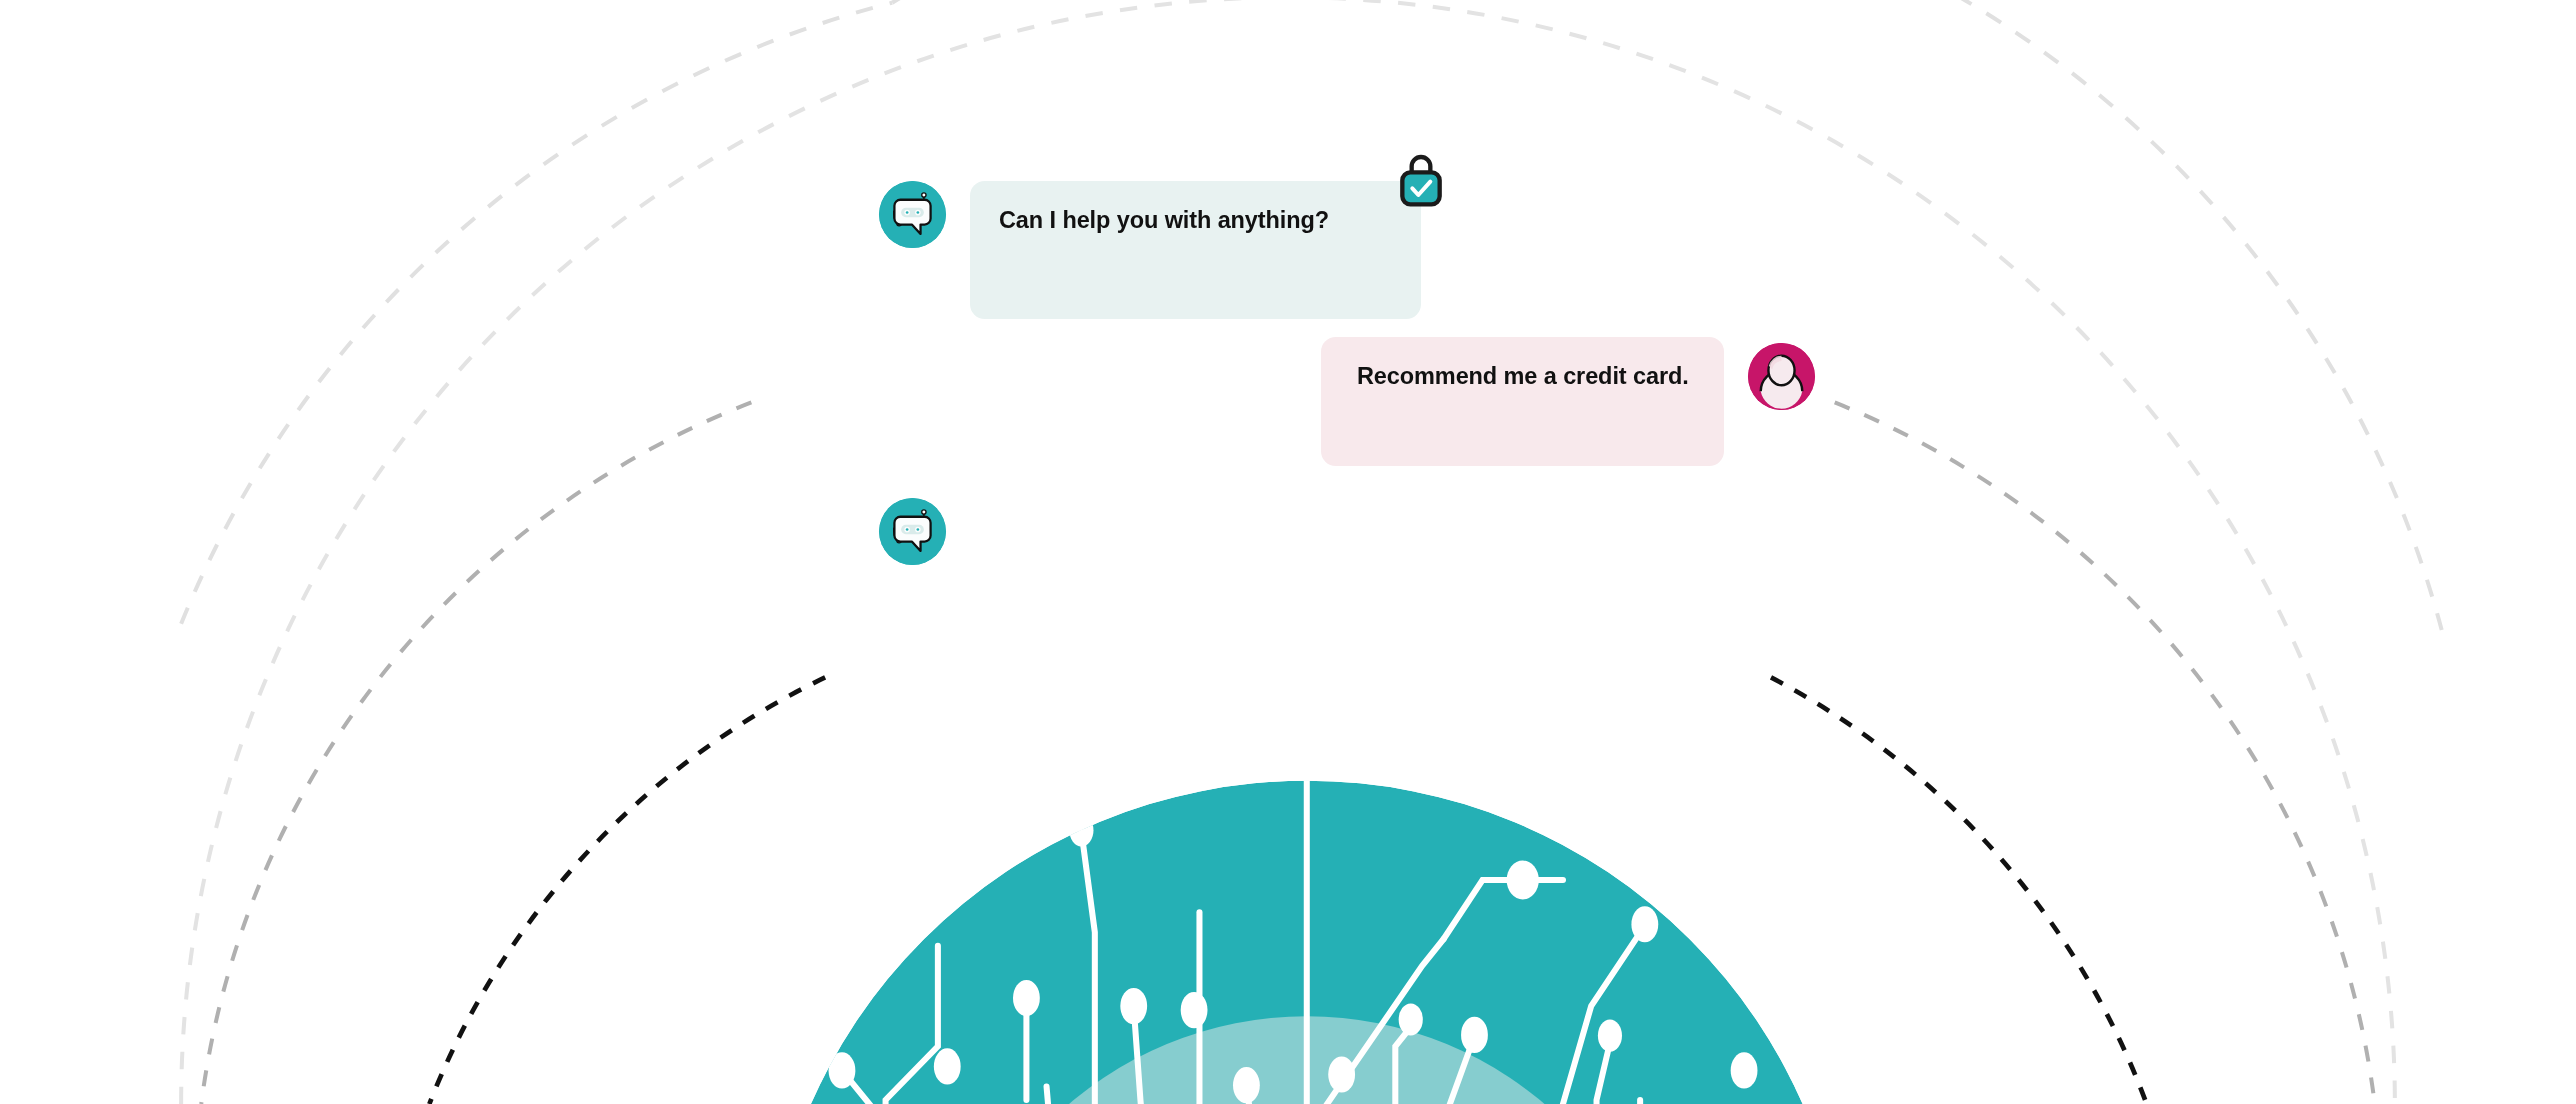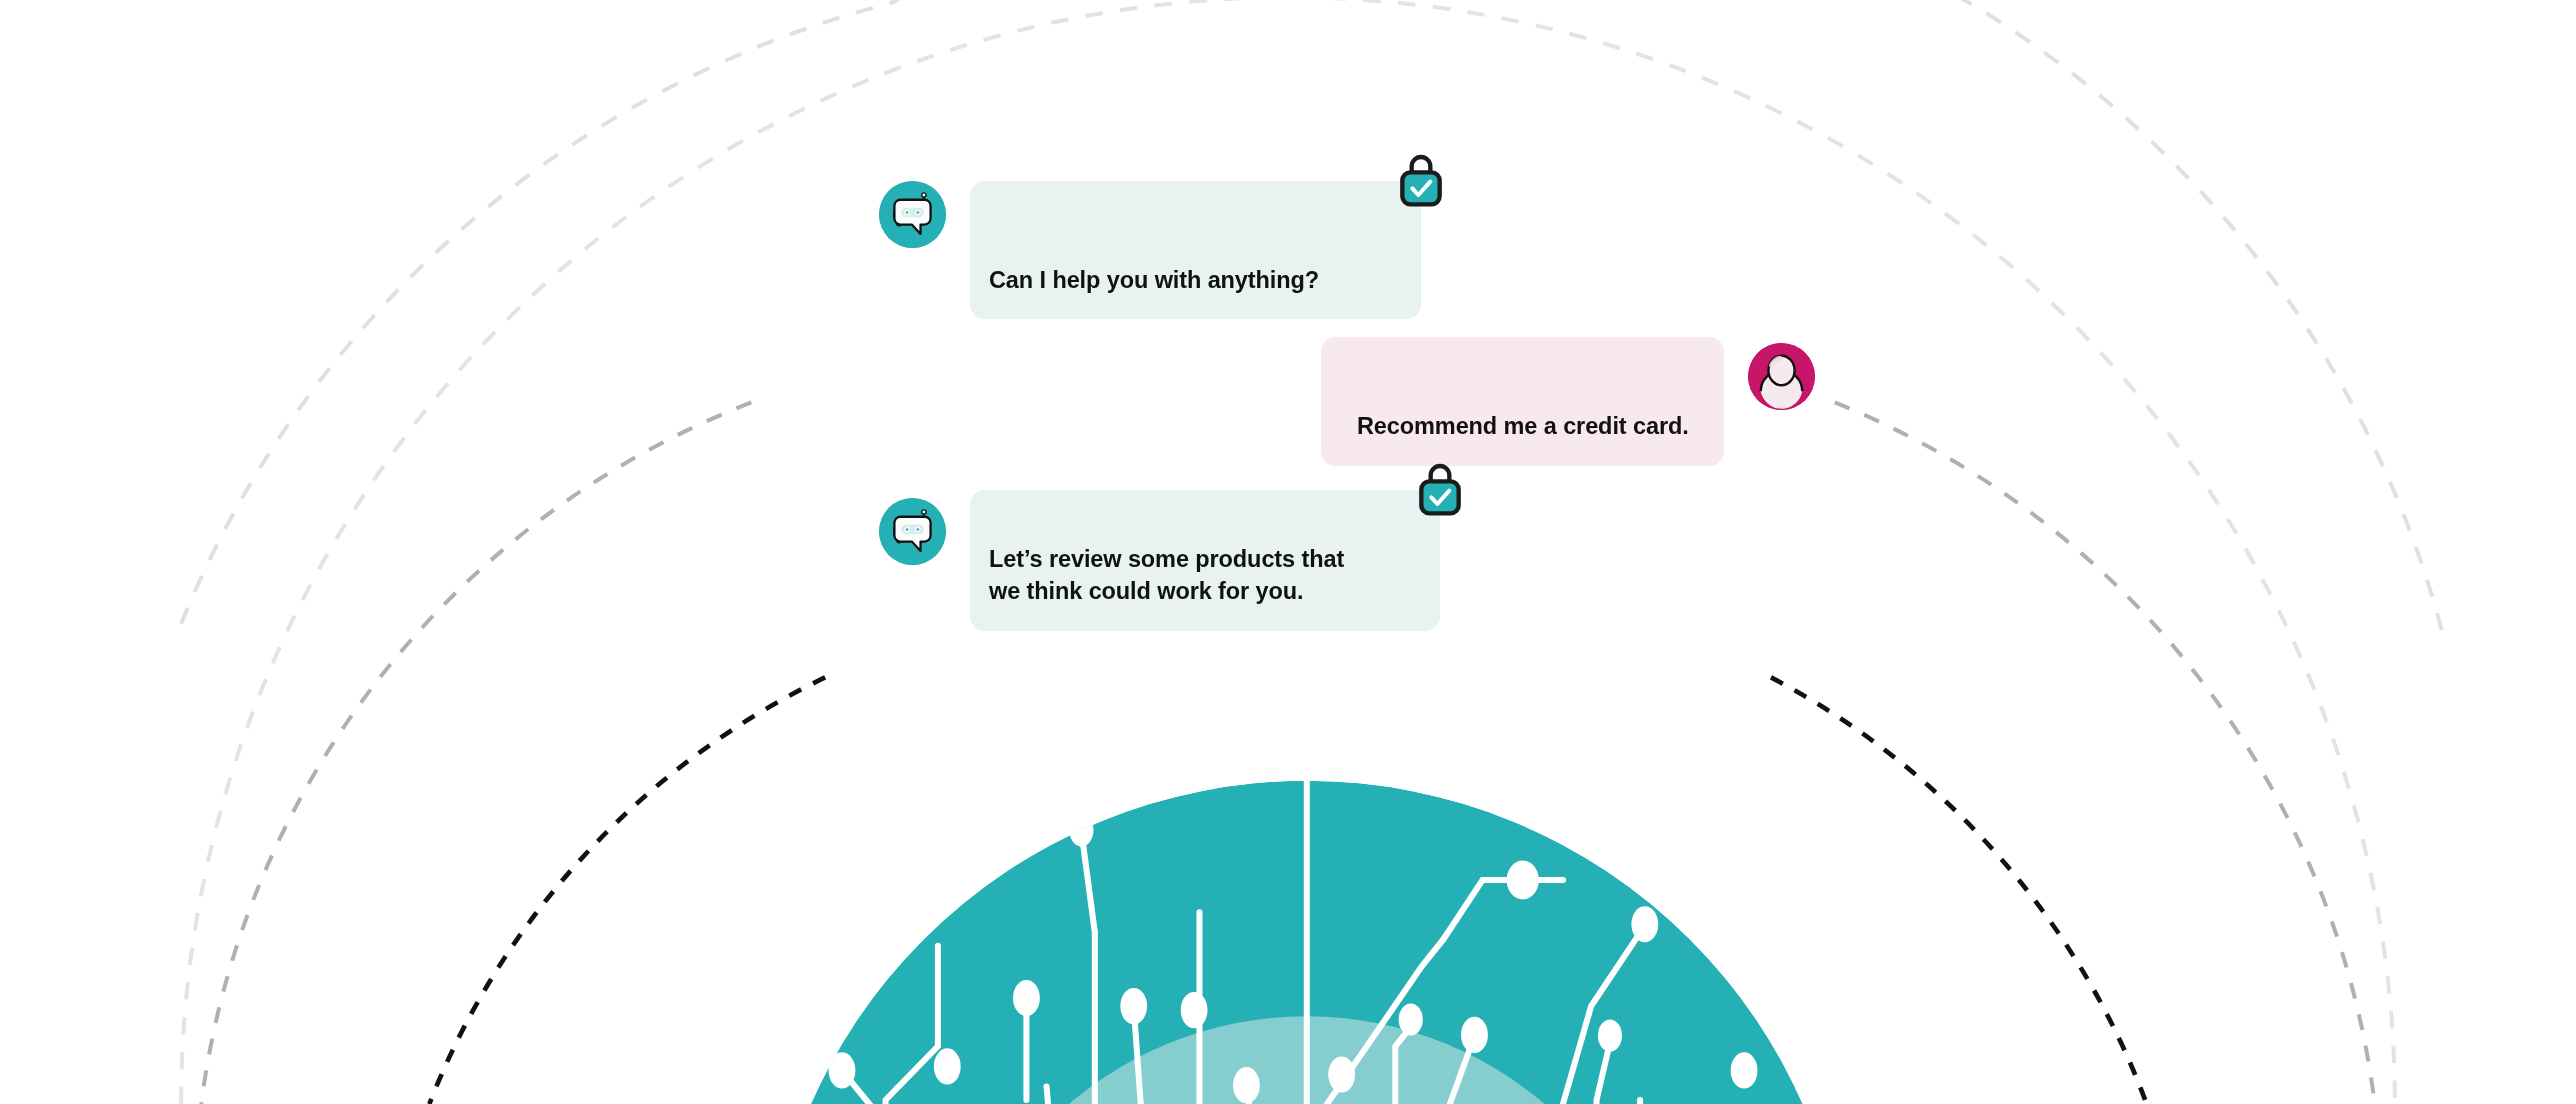--- a/index.html
+++ b/index.html
@@ -60,24 +60,24 @@
     position: relative;
     overflow: hidden;
   }
   .avatar-bot { background: #25b0b5; }
   .avatar-user { background: #c71569; }
   .avatar svg { display: block; width: 100%; height: 100%; }
 
   .bubble {
     position: relative;
     border-radius: 14.8px;
-    padding: 23px 19px;
+    padding: 23px 29px;
     box-sizing: border-box;
     display: flex;
-    align-items: flex-end;
+    align-items: flex-start;
   }
   .bubble-bot {
     background: #e8f2f1;
     margin-left: 24px;
   }
   .bubble-user {
     background: #f8e9ec;
     margin-right: 24px;
   }
   .bubble-text {
@@ -238,28 +238,17 @@
           <rect x="24" y="40" width="7" height="15" rx="3.2" fill="#e2eeee" stroke="#111" stroke-width="1.8"></rect>
           <rect x="69" y="40" width="7" height="15" rx="3.2" fill="#e2eeee" stroke="#111" stroke-width="1.8"></rect>
           <path d="M32 28 H68 a9 9 0 0 1 9 9 V56 a9 9 0 0 1 -9 9 H62 L62 79 L49 65 H32 a9 9 0 0 1 -9 -9 V37 a9 9 0 0 1 9 -9 Z" fill="#fbfdfd" stroke="#111" stroke-width="3.4" stroke-linejoin="round"></path>
           <rect x="33" y="40" width="34" height="14" rx="7" fill="#d9ebea"></rect>
           <circle cx="42" cy="47" r="4.2" fill="#fbfdfd"></circle>
           <circle cx="42" cy="47" r="2" fill="#25b0b5"></circle>
           <circle cx="58" cy="47" r="4.2" fill="#fbfdfd"></circle>
           <circle cx="58" cy="47" r="2" fill="#25b0b5"></circle>
         </svg>
       </div>
-      <div class="bubble bubble-bot" id="bubble-3">
-        <span class="bubble-text">Let’s review some products that
-we think could work for you.</span>
-        <span class="lock">
-          <svg viewBox="0 0 72 86" xmlns="http://www.w3.org/2000/svg">
-            <path d="M22 36 V24 a14 14 0 0 1 28 0 V36" fill="none" stroke="#1b1b1b" stroke-width="6.5"></path>
-            <rect x="8" y="33" width="56" height="48" rx="12" fill="#25b0b5" stroke="#1b1b1b" stroke-width="6.5"></rect>
-            <path d="M23 57 L32 67 L50 47" fill="none" stroke="#ffffff" stroke-width="6" stroke-linecap="round" stroke-linejoin="round"></path>
-          </svg>
-        </span>
-      </div>
     </div>
 
   </div>
 </div>
 
 
 </body></html>

